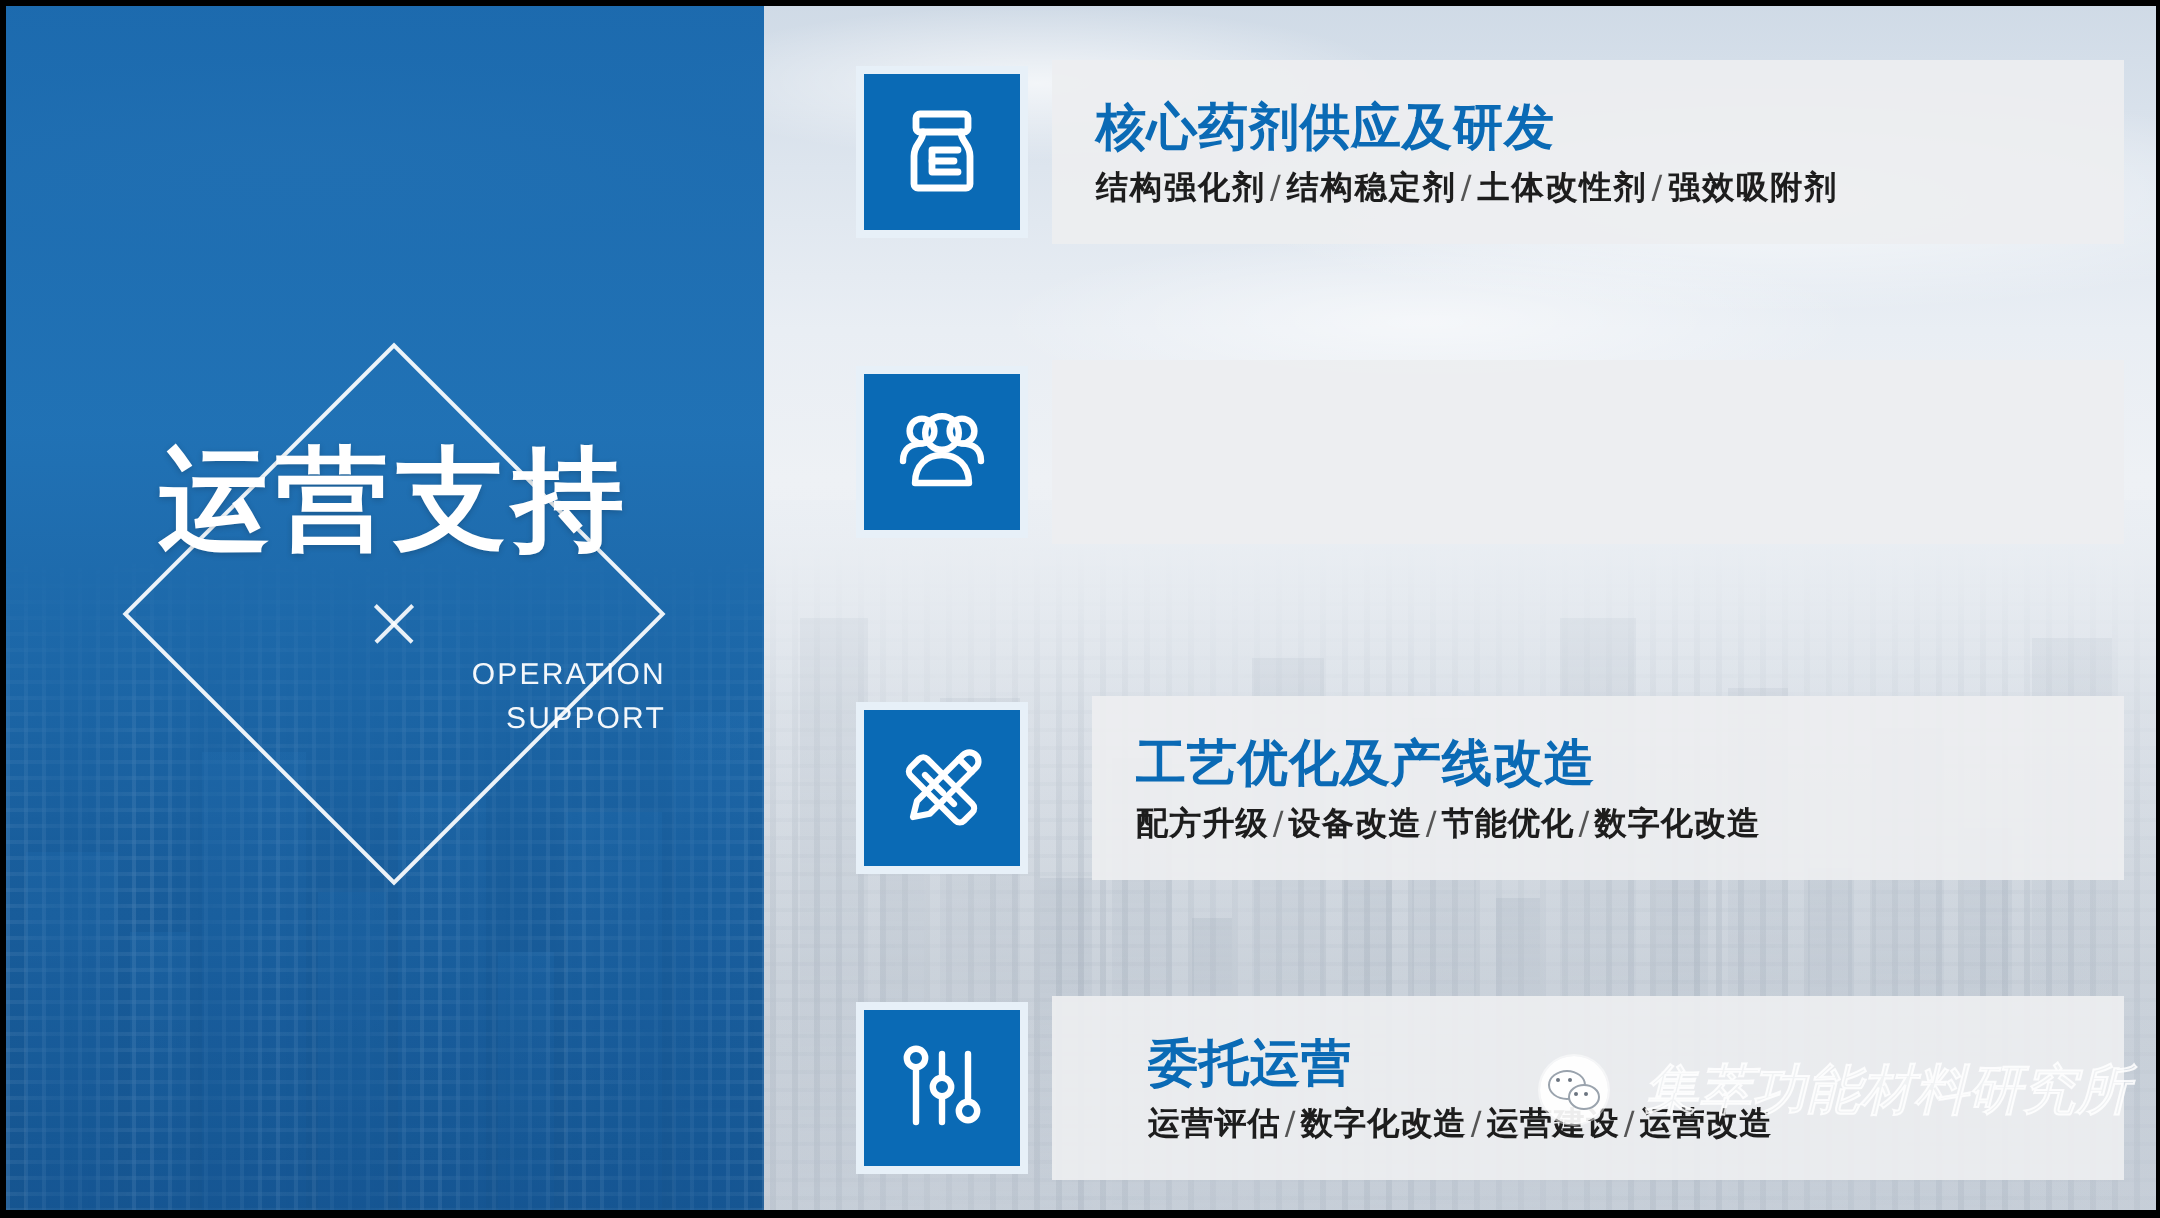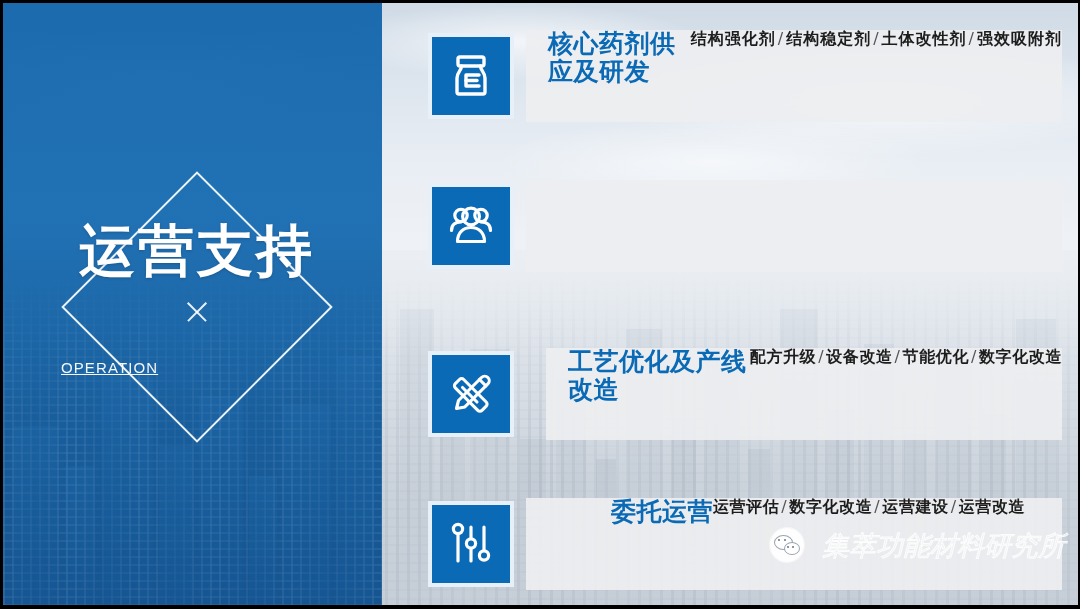--- a/index.html
+++ b/index.html
@@ -176,28 +176,27 @@
     left: 0; top: 12px;
     width: 26px; height: 1.6px;
     background: rgba(255,255,255,.9);
   }
   .panel-x:before { transform: rotate(45deg); }
   .panel-x:after  { transform: rotate(-45deg); }
 
   .panel-sub {
     position: absolute;
     left: 0; right: 0;
-    top: 186px;
-    text-align: left;
+    top: 156px;
+    text-align: right;
     color: rgba(255,255,255,.95);
     font-size: 15px;
     letter-spacing: 1.1px;
     line-height: 22px;
     font-family: "Liberation Sans", sans-serif;
-    text-decoration: underline;
   }
 
   
   .rows {
     position: absolute;
     left: 428px;
     top: 0;
     width: 652px;
     height: 609px;
   }
@@ -226,21 +225,21 @@
     align-items: center;
     justify-content: center;
   }
   .icon-box svg { display: block; }
 
   .row-bar {
     flex: 1 1 auto;
     margin-left: 12px;
     background: rgba(237,238,240,.93);
     display: flex;
-    flex-direction: row;
+    flex-direction: column;
     justify-content: center;
     padding: 0 0 0 22px;
     box-sizing: border-box;
     height: 92px;
   }
   .row-title {
     color: #0a6ab5;
     font-size: 25px;
     font-weight: bold;
     line-height: 1.12;
@@ -368,20 +367,21 @@
       <div class="lp-tower" style="left:280px;width:48px;height:200px"></div>
       <div class="lp-tower" style="left:334px;width:38px;height:250px"></div>
     </div>
 
     <div class="diamond-wrap">
       <div class="diamond"></div>
       <div class="panel-title">运营支持</div>
       <div class="panel-x"></div>
       <div class="panel-sub">
         <div>OPERATION</div>
+        <div>SUPPORT</div>
       </div>
     </div>
   </div>
 
   <div class="rows">
 
     <div class="row row-1">
       <div class="icon-box">
         <svg width="52" height="52" viewBox="0 0 52 52" aria-hidden="true">
           <g fill="none" stroke="#ffffff" stroke-width="3.4" stroke-linejoin="round" stroke-linecap="round">

